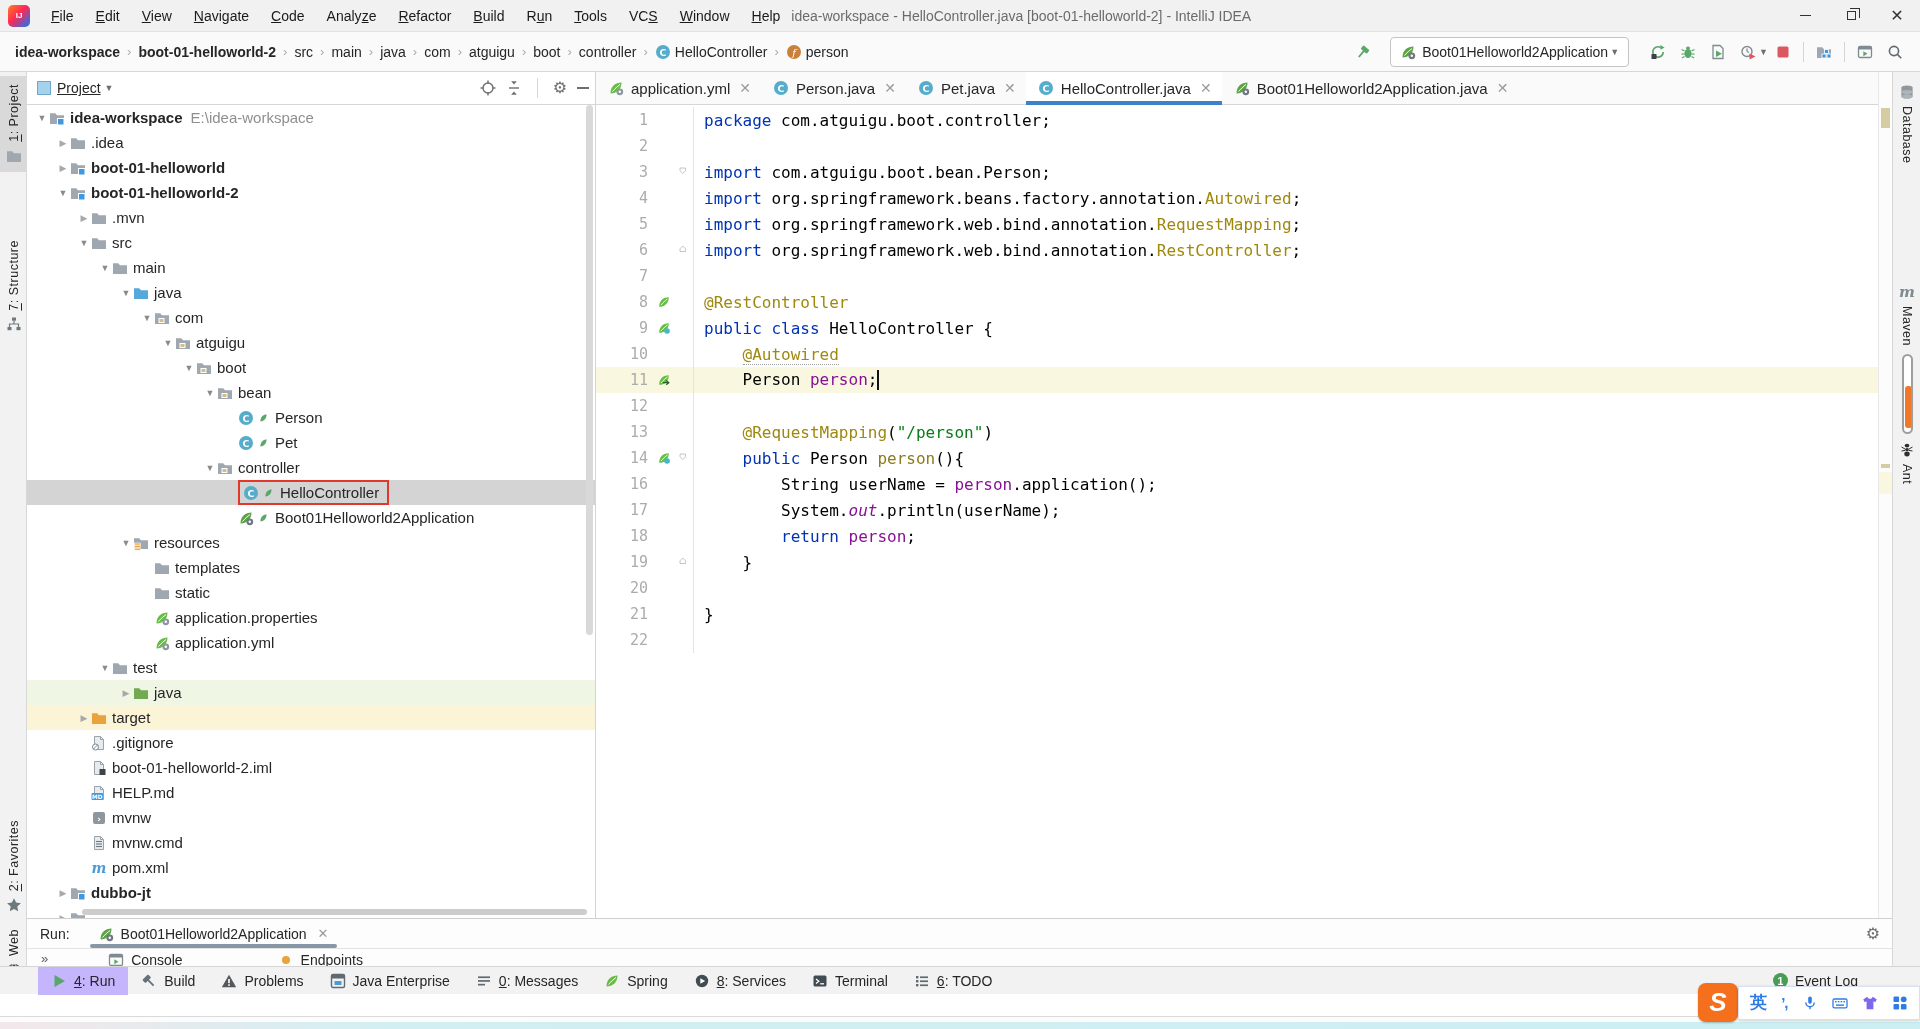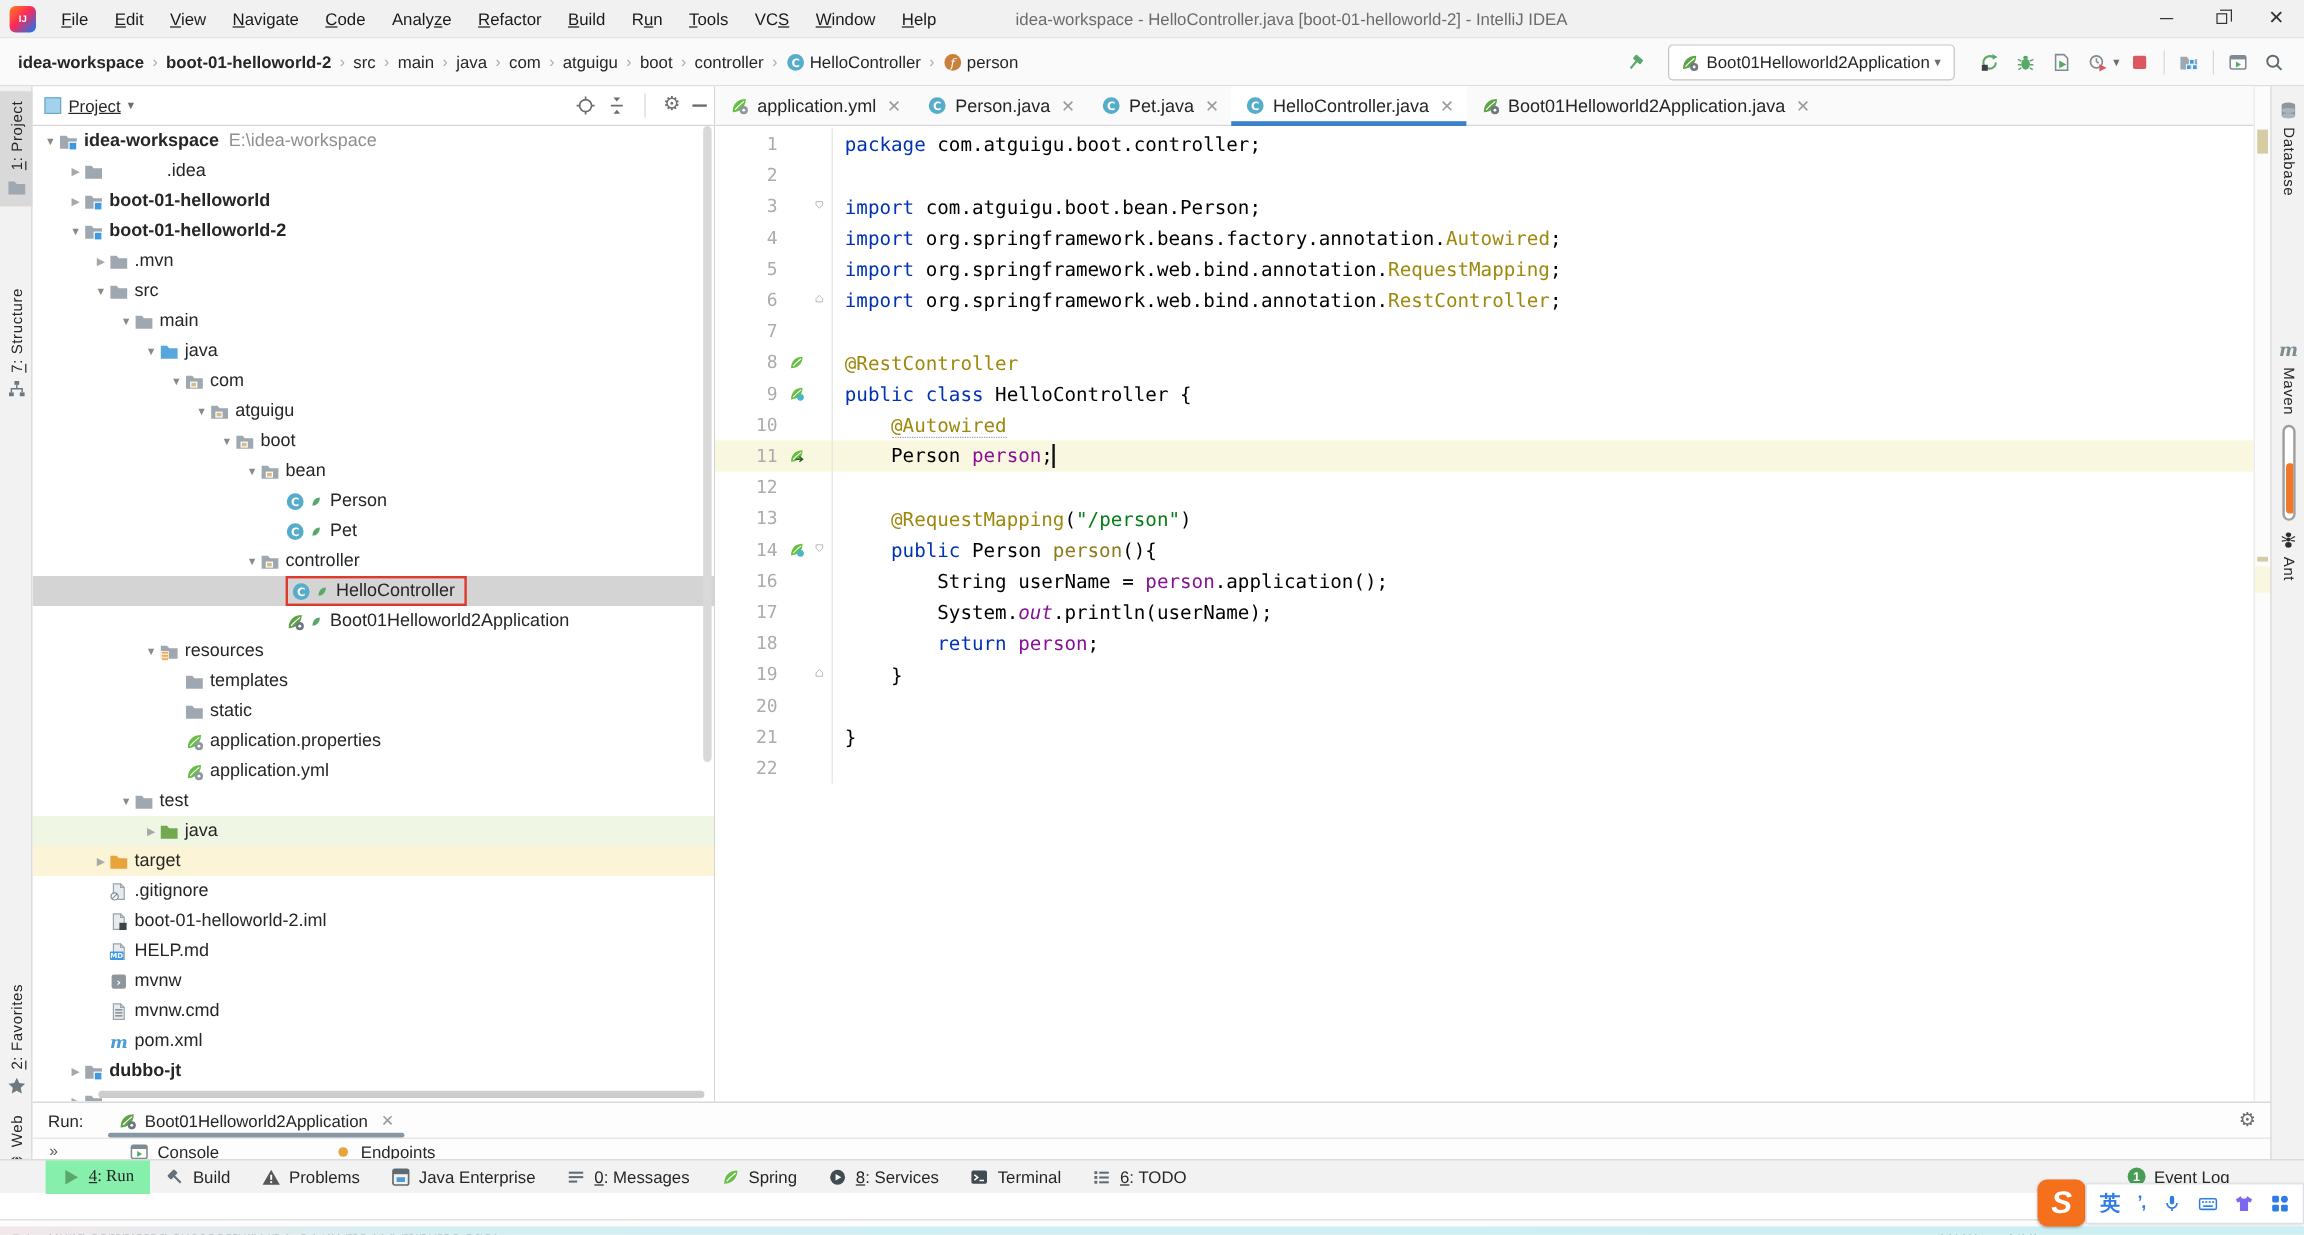--- a/index.html
+++ b/index.html
@@ -6,21 +6,21 @@
   html,body { width:1920px; height:1029px; overflow:hidden; font-family:"Liberation Sans",sans-serif; background:#fff; }
   .abs { position:absolute; }
   u { text-decoration:underline; }
 
   
   #titlebar { left:0; top:0; width:1920px; height:32px; background:#F1F1F1; border-bottom:1px solid #E2E2E2; display:flex; align-items:center; }
   #idea-logo { width:22px; height:22px; border-radius:5px; margin:0 10px 0 8px;
     background:linear-gradient(135deg,#FC801D 0%,#FE2857 45%,#087CFA 100%); color:#fff; font-size:8px; font-weight:bold;
     display:flex; align-items:center; justify-content:center;text-align:center; }
   .menu-item { font-size:14px; color:#1A1A1A; padding:0 11px; height:32px; display:flex; align-items:center; cursor:default; }
-  #win-title { font-size:14px; color:#6B6B6B; margin-left:55px; white-space:nowrap; }
+  #win-title { font-size:14px; color:#6B6B6B; white-space:nowrap; }
   #win-btns { margin-left:auto; display:flex; height:32px; }
   .wbtn { width:46px; height:32px; display:flex; align-items:center; justify-content:center; }
   .min-glyph { width:11px; height:1px; background:#333; }
   .restore-glyph { width:9px; height:9px; border:1px solid #333; position:relative; }
   .restore-glyph:before { content:""; position:absolute; left:2px; top:-4px; width:9px; height:9px; border:1px solid #333; border-left:none; border-bottom:none; }
   .close-glyph { font-size:16px; color:#333; line-height:1; }
 
   
   #navbar { left:0; top:32px; width:1920px; height:40px; background:#FAFAFA; border-bottom:1px solid #D6D6D6; display:flex; align-items:center; }
   #crumbs { display:flex; align-items:center; margin-left:12px; font-size:14px; color:#262626; }
@@ -98,21 +98,21 @@
   #run-tab .x { color:#9A9A9A; font-size:13px; margin-left:4px; }
   #run-tab:after { content:""; position:absolute; left:-2px; right:-2px; bottom:0; height:4px; background:#8897A6; border-radius:2px; }
   #runrow1-right { margin-left:auto; display:flex; align-items:center; gap:14px; margin-right:14px; }
   #runrow2 { height:18px; border-top:1px solid #E3E3E3; overflow:hidden; display:flex; align-items:flex-start; padding-left:14px; }
   .r2chev { color:#5A5A5A; font-size:13px; margin:2px 60px 0 0; }
   .r2tab { display:flex; align-items:center; gap:7px; font-size:14px; color:#262626; margin-right:95px; margin-top:3px; }
 
   
   #bottombar { left:0; top:966px; width:1920px; height:28px; background:#F2F2F2; border-top:1px solid #D5D5D5; display:flex; align-items:center; z-index:6; }
   .bb-item { display:flex; align-items:center; gap:7px; font-size:14px; color:#262626; height:28px; padding:0 13px; }
-  .bb-item.active { background:#86efac;font-family:Liberation Serif, serif; }
+  .bb-item.active { background:#c4b5fd; }
   #bb-right { margin-left:auto; display:flex; align-items:center; gap:7px; font-size:14px; color:#262626; margin-right:62px; }
   .badge1 { width:15px; height:15px; border-radius:50%; background:#499C54; color:#fff; font-size:10.5px; font-weight:bold; display:flex; align-items:center; justify-content:center; }
 
   
   #statusbar { left:0; top:1016px; width:1920px; height:28px; background:#FCFCFC; border-top:1px solid #DADADA; display:flex; align-items:center; z-index:6; }
   #sb-msg { font-size:14px; color:#262626; margin-left:10px; }
   #sb-right { margin-left:auto; display:flex; align-items:center; gap:26px; margin-right:218px; font-size:14px; color:#262626; }
   #cyanstrip { left:0; top:1022px; width:1920px; height:7px; background:linear-gradient(90deg,#F3E7EA 0%,#D2EFF3 20%,#CBEFF3 100%); z-index:6; }
 
   
@@ -425,21 +425,21 @@
               <rect x="8.5" y="8.5" width="6.5" height="6.5" fill="#3D9AE2" stroke="#fff"></rect>
             </svg>
           </span>
           <span class="lbl">idea-workspace</span>
         </span>
         <span class="note">E:\idea-workspace</span>
       </div>
       <div class="trow">
         <span style="flex: 0 0 auto; width: 29px;"></span>
         <span class="arr" style="color: rgb(168, 168, 168);">▶</span>
-        <span style="display: inline-flex; align-items: center; position: relative; gap: 48px;">
+        <span style="display: inline-flex; align-items: center; position: relative;">
           <span class="ticon" style="display: inline-flex; align-items: center;">
             <svg width="16" height="16" viewBox="0 0 16 16" xmlns="http://www.w3.org/2000/svg">
               <path fill="#9FA8B0" d="M1 3.2h5.2l1.8 2.1H15V14H1z"></path>
             </svg>
           </span>
           <span class="lbl">.idea</span>
         </span>
       </div>
       <div class="trow bold">
         <span style="flex: 0 0 auto; width: 29px;"></span>

